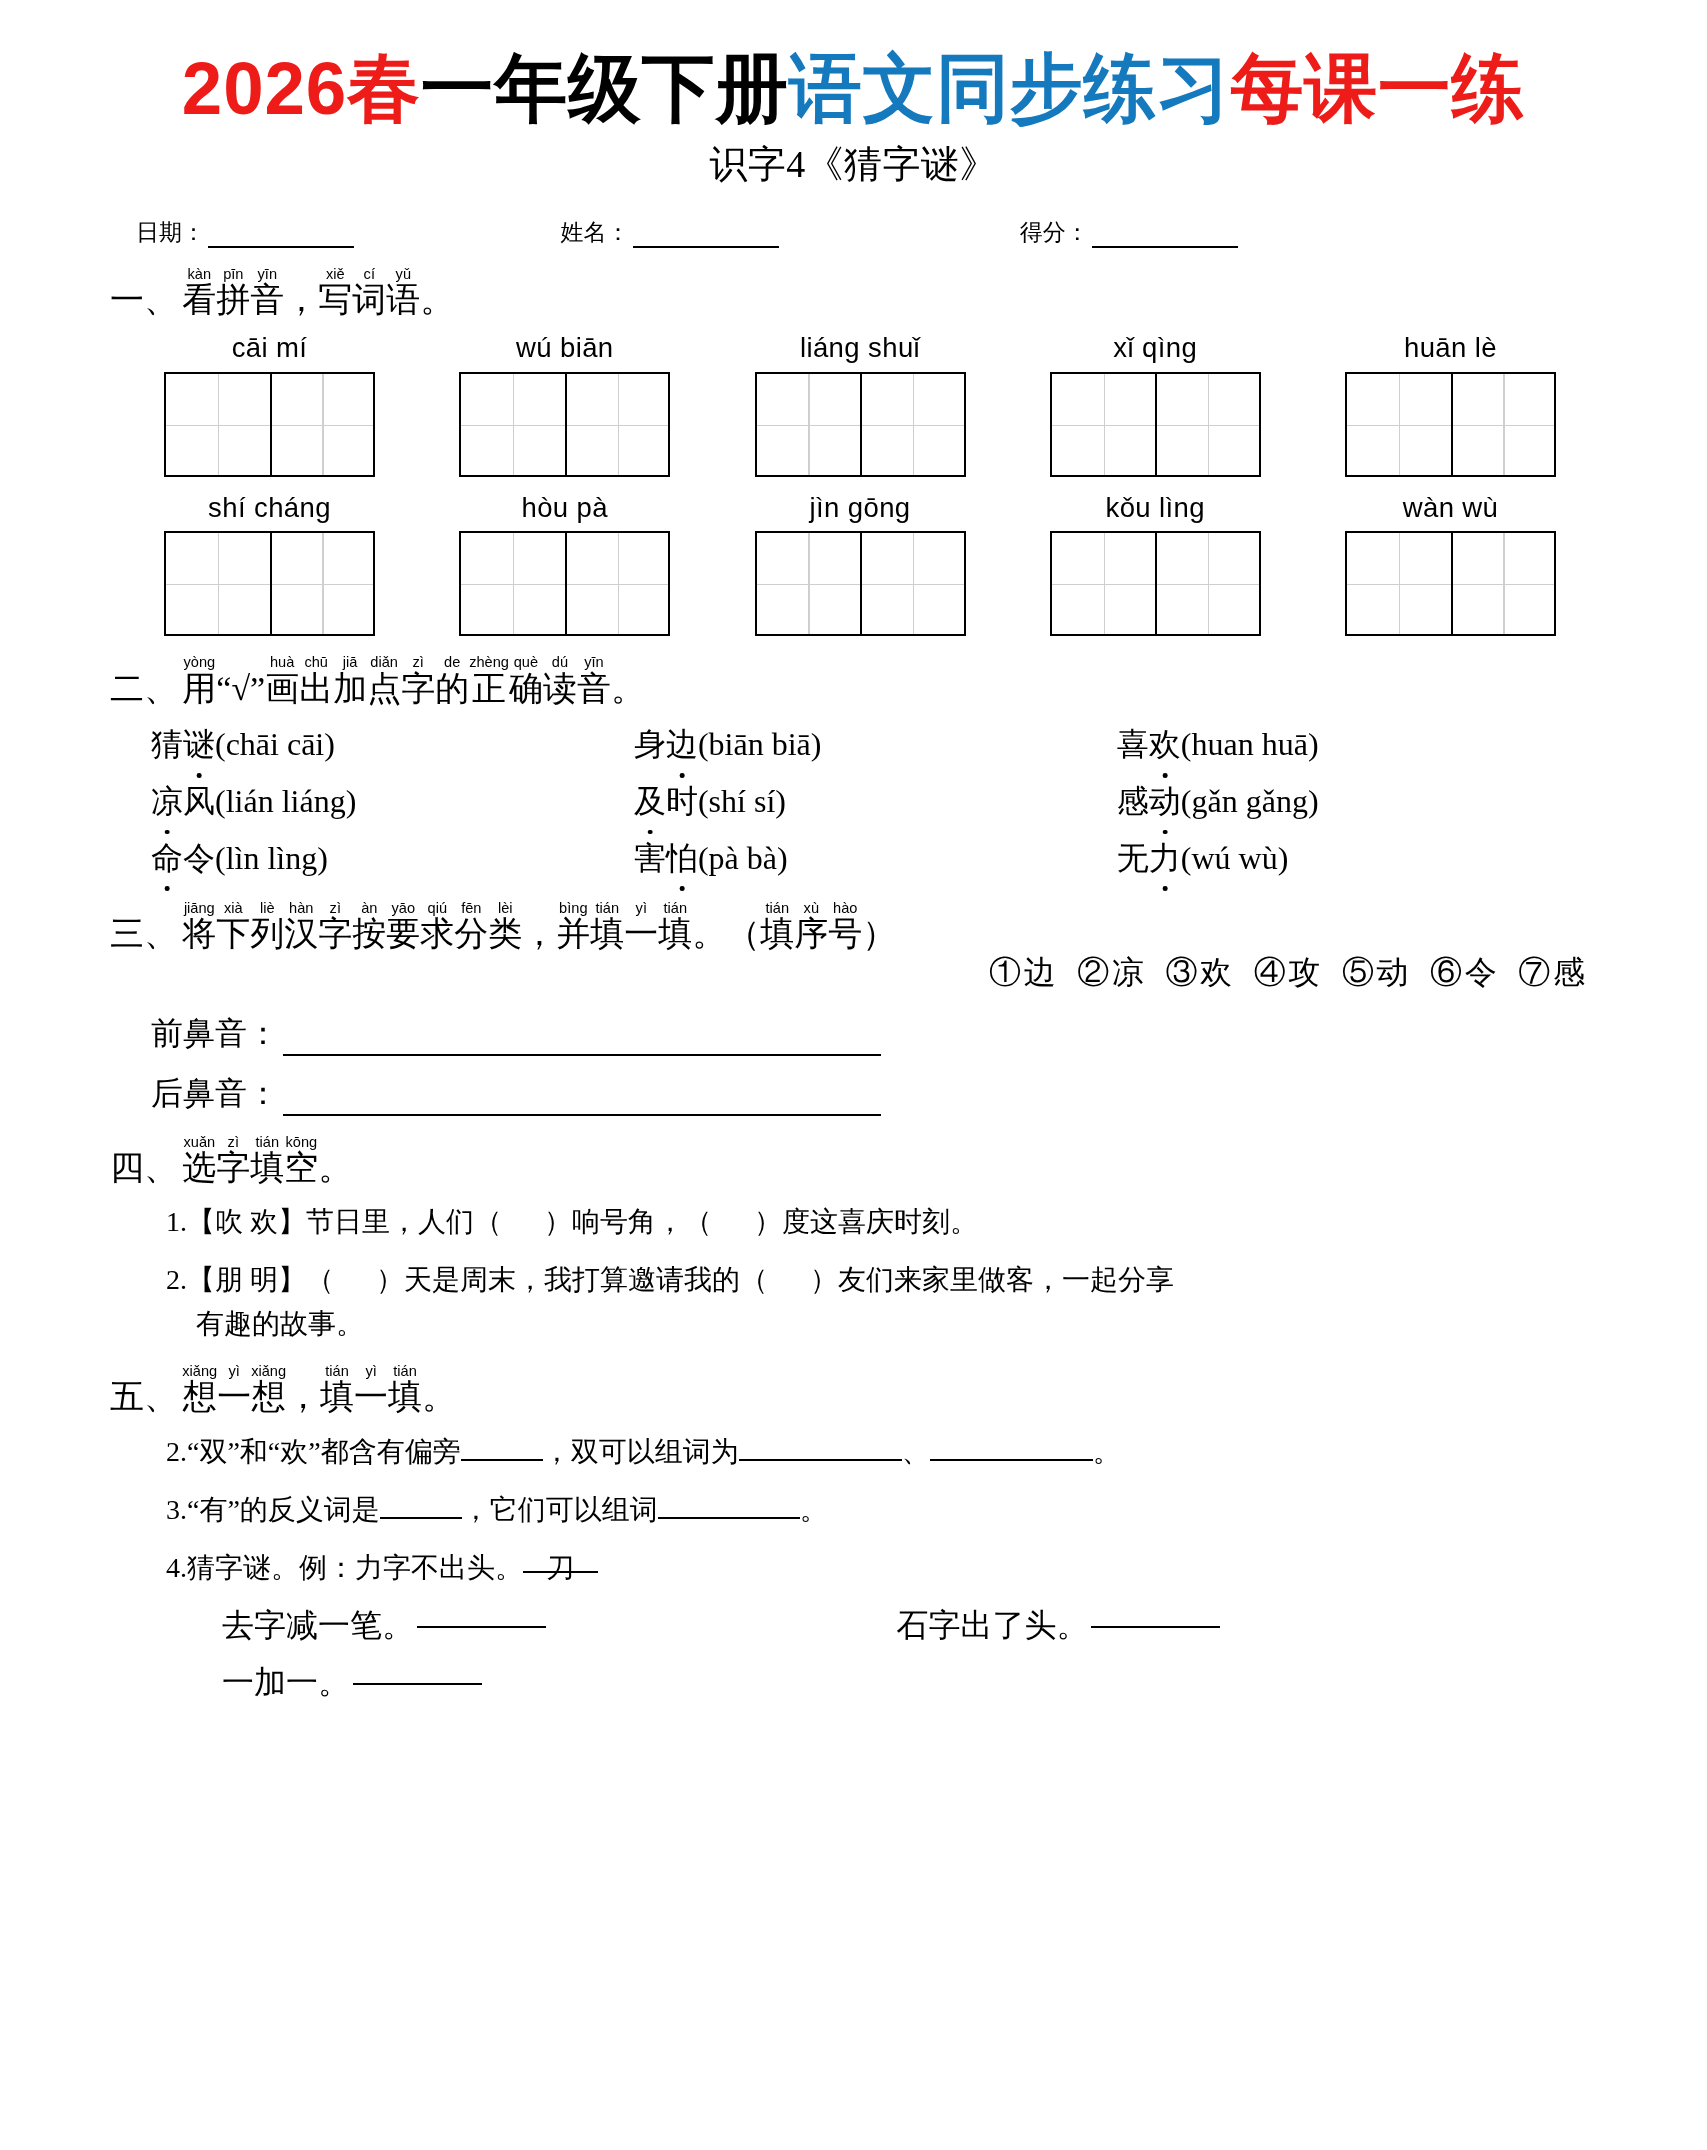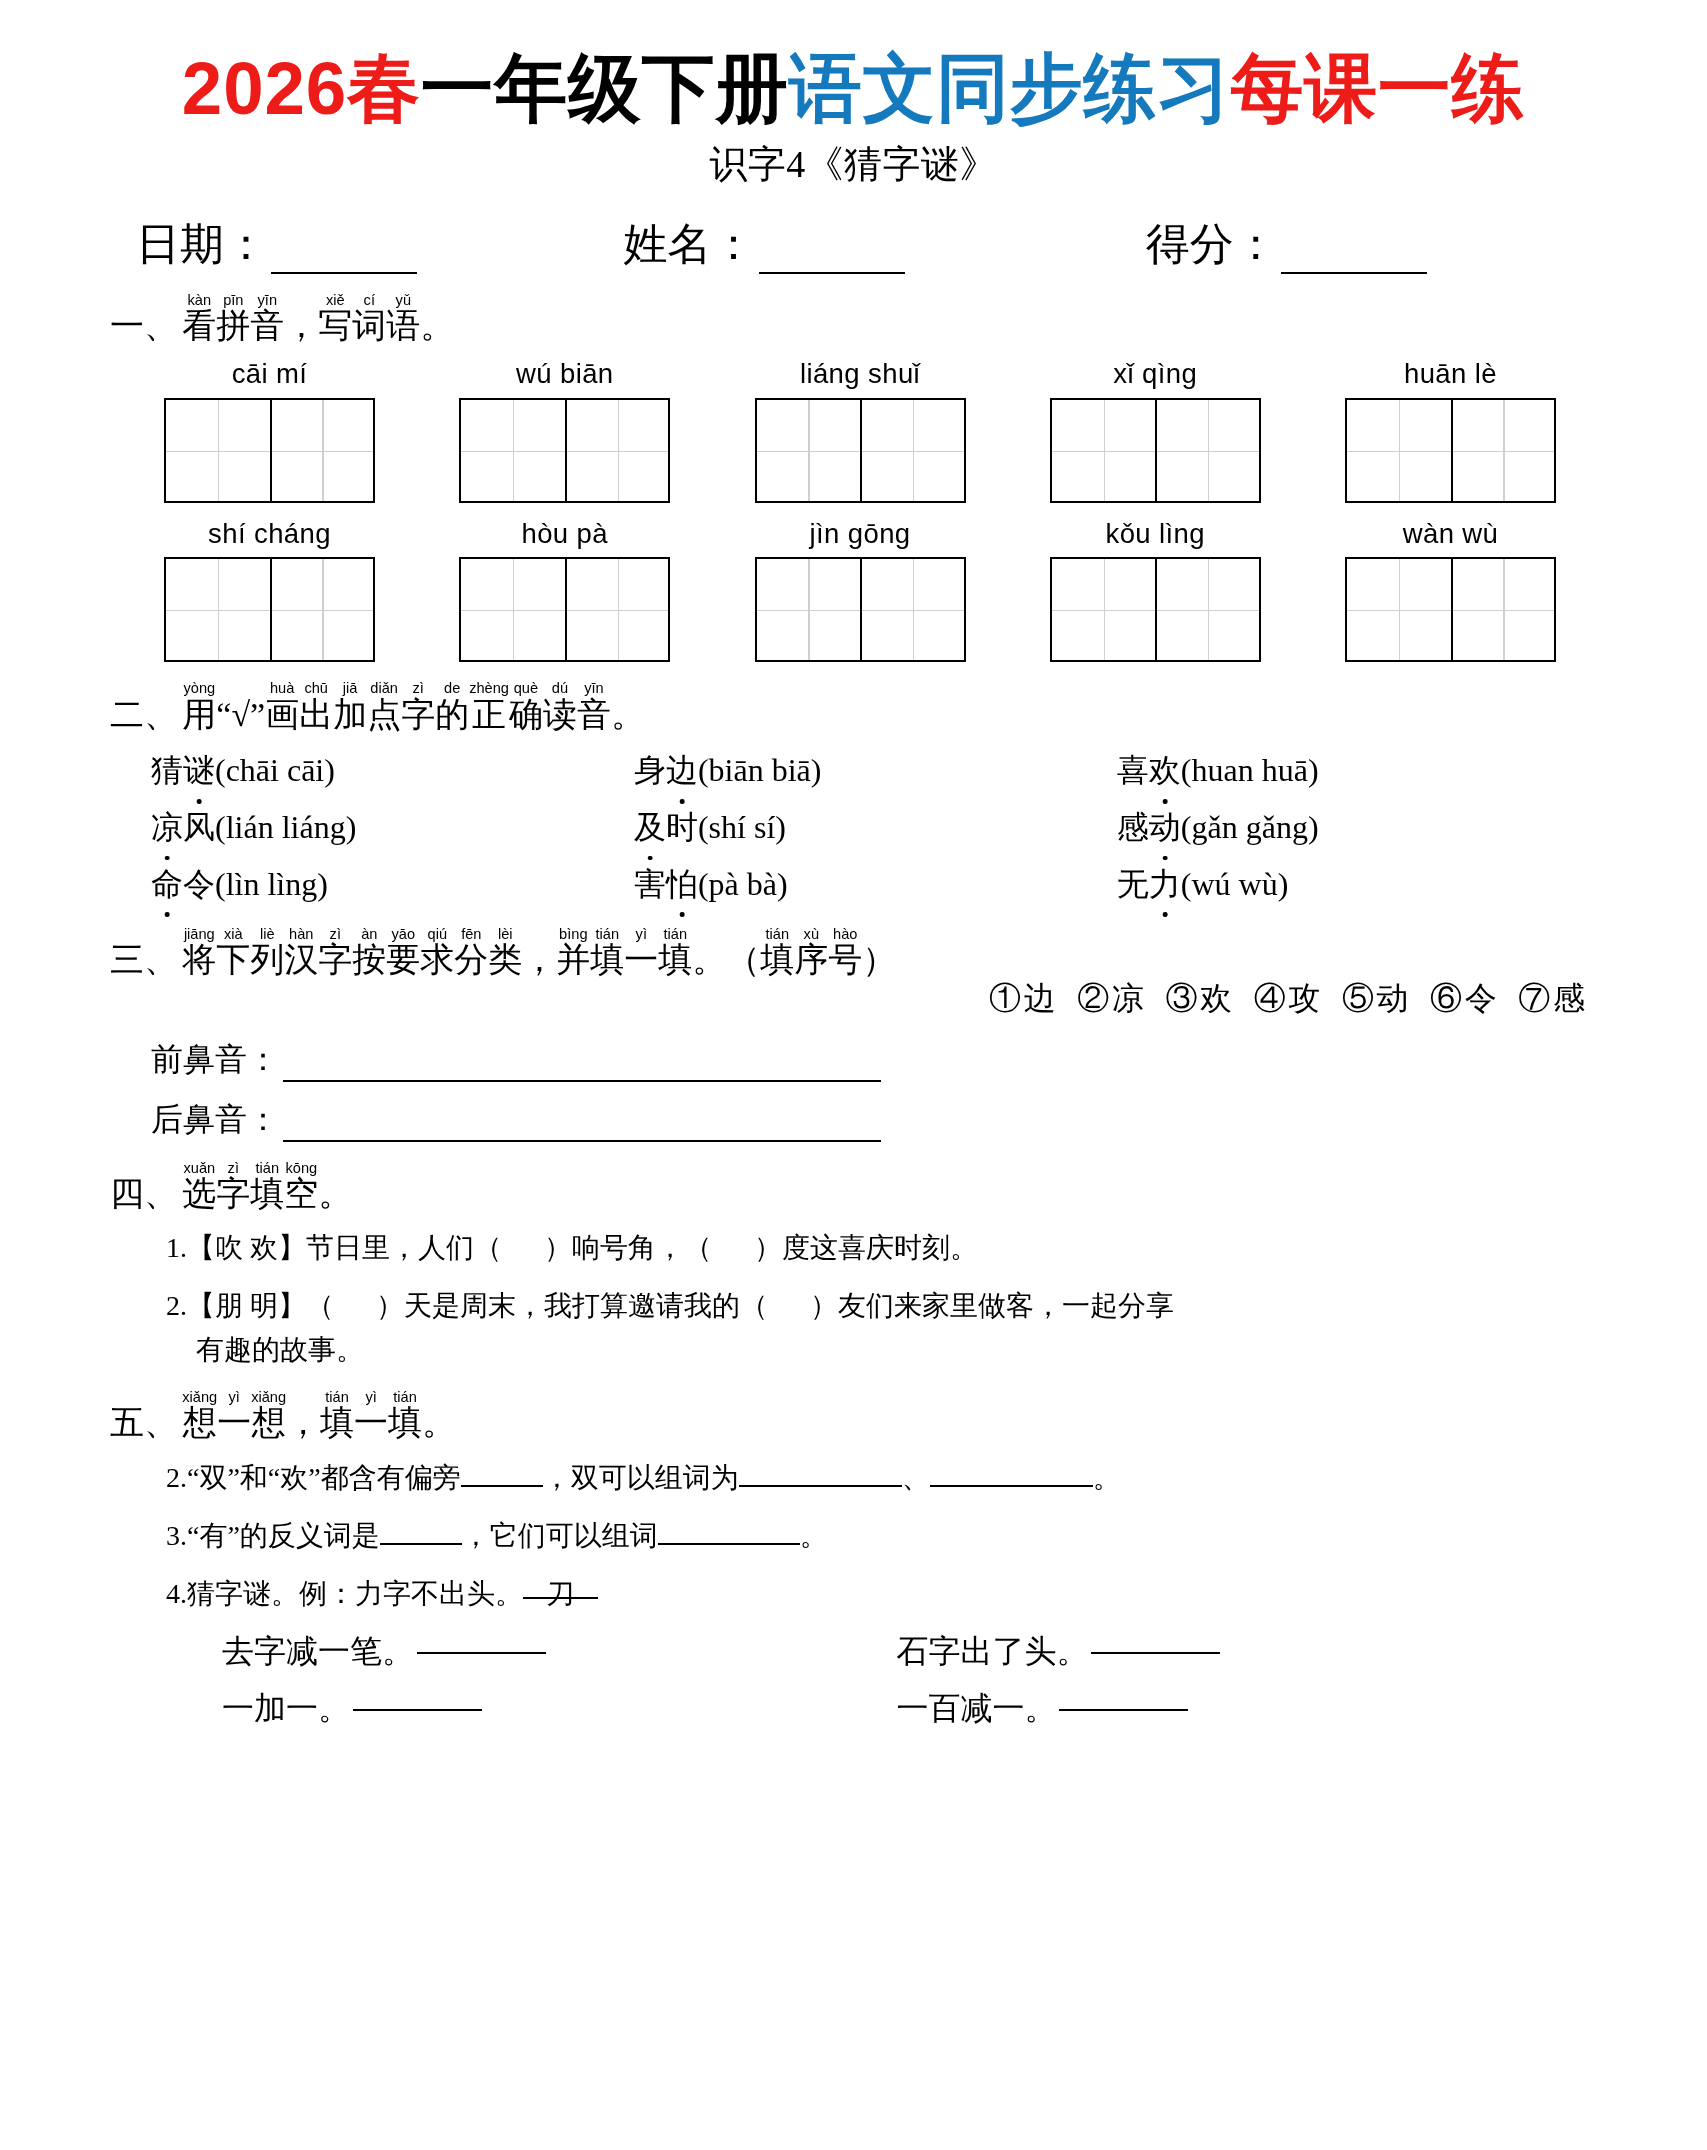--- a/index.html
+++ b/index.html
@@ -38,21 +38,21 @@
     font-size: 38px;
     margin-top: 19px;
     letter-spacing: 0.4px;
     font-family: "Liberation Serif", "DejaVu Serif", serif;
   }
 
   
   .info-line {
     margin-top: 32px;
     display: flex;
-    font-size: 44px;
+    font-size: 23px;
     padding-left: 26px;
     padding-right: 52px;
   }
   .info-item { display:flex; align-items:flex-end; white-space:nowrap; }
   .info-item .lbl { }
   .blank-ul {
     display:inline-block;
     border-bottom: 2.2px solid #000;
     height: 31px;
     margin-left: 3.4px;
@@ -377,21 +377,17 @@
         <div class="riddle-col">
           <span>石字出了头。</span>
           <span class="ul-ans"></span>
         </div>
       </div>
       <div class="riddle-row">
         <div class="riddle-col">
           <span>一加一。</span>
           <span class="ul-ans"></span>
         </div>
-        <div class="riddle-col">
-          <span>一百减一。</span>
-          <span class="ul-ans"></span>
-        </div>
       </div>
     </div>
 
 </div>
 
 
 </body></html>

